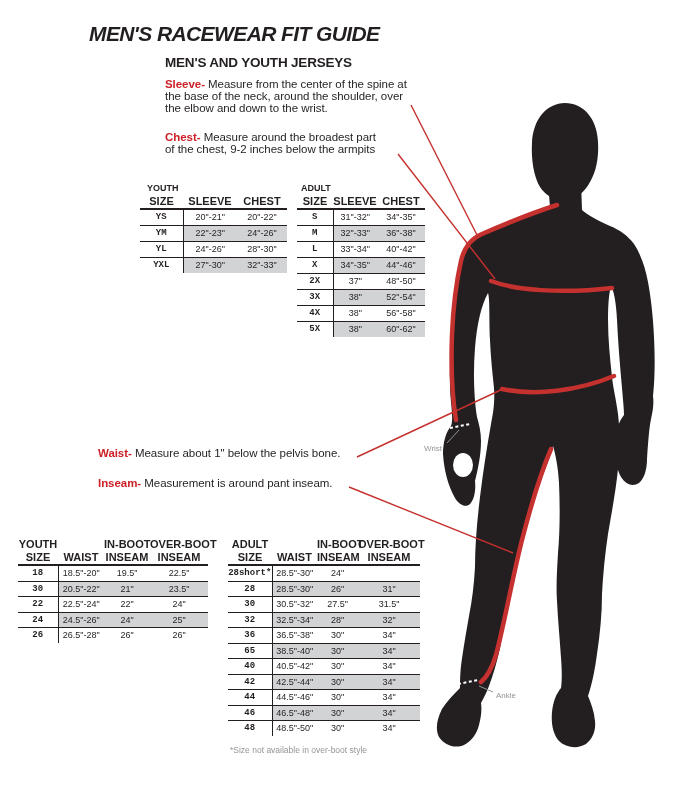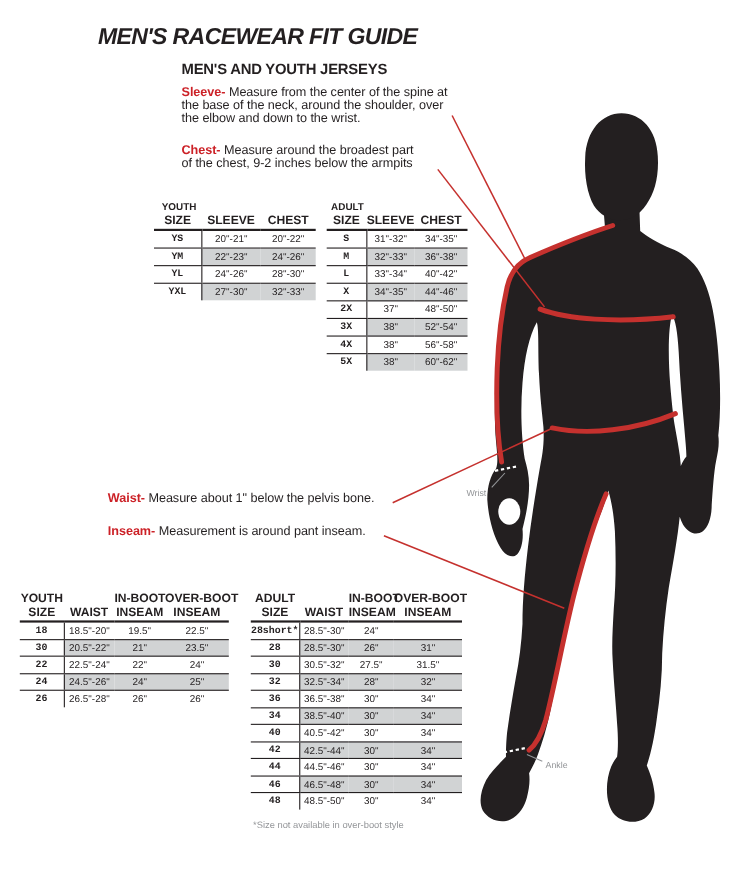--- a/index.html
+++ b/index.html
@@ -255,21 +255,21 @@
           <td>28"</td>
           <td>32"</td>
         </tr>
         <tr>
           <td>36</td>
           <td>36.5"-38"</td>
           <td>30"</td>
           <td>34"</td>
         </tr>
         <tr>
-          <td>34</td>
+          <td>65</td>
           <td>38.5"-40"</td>
           <td>30"</td>
           <td>34"</td>
         </tr>
         <tr>
           <td>40</td>
           <td>40.5"-42"</td>
           <td>30"</td>
           <td>34"</td>
         </tr>

